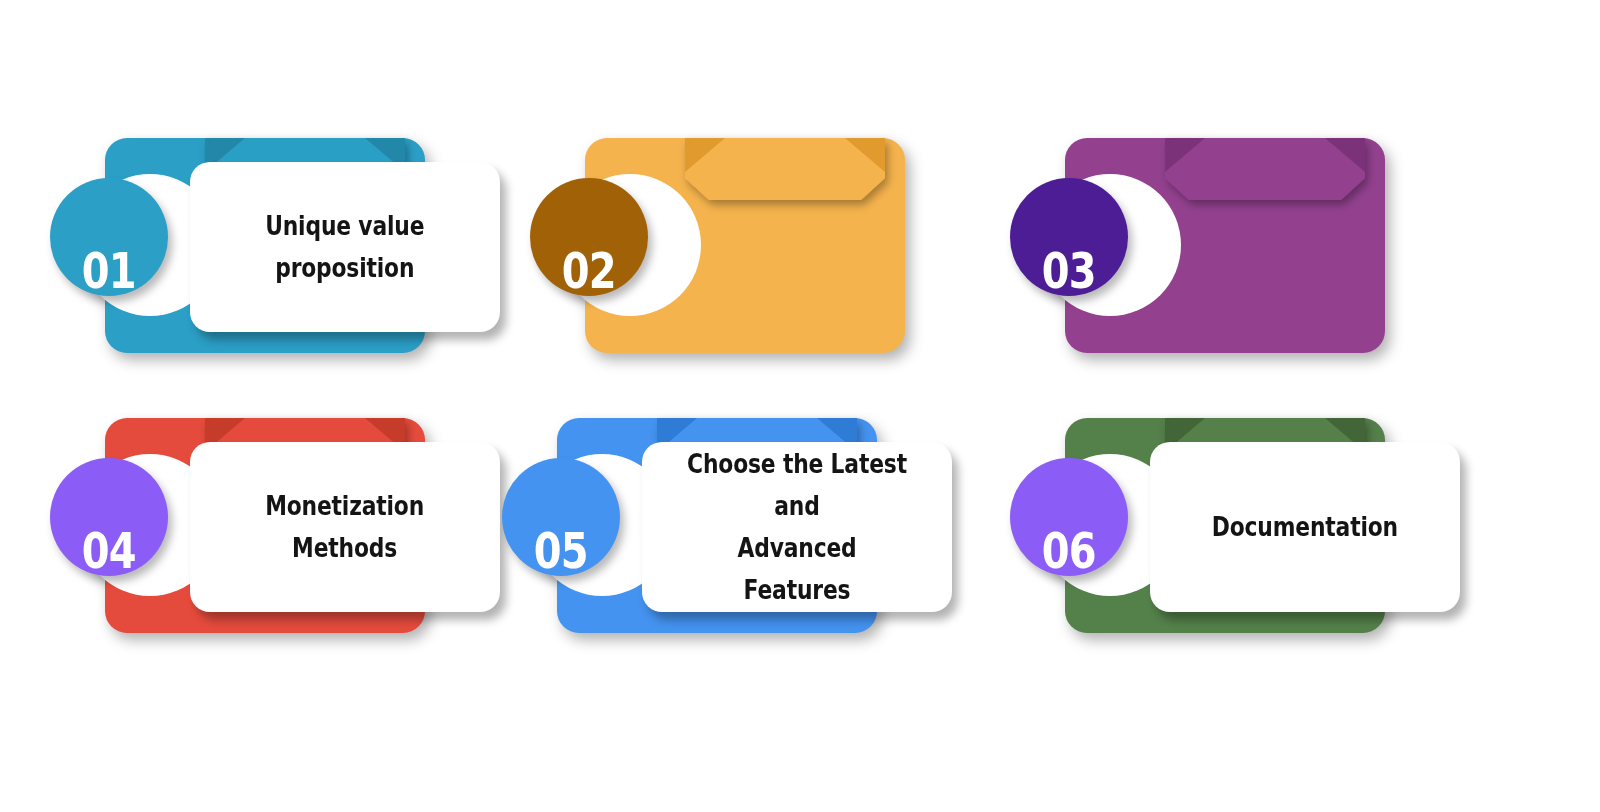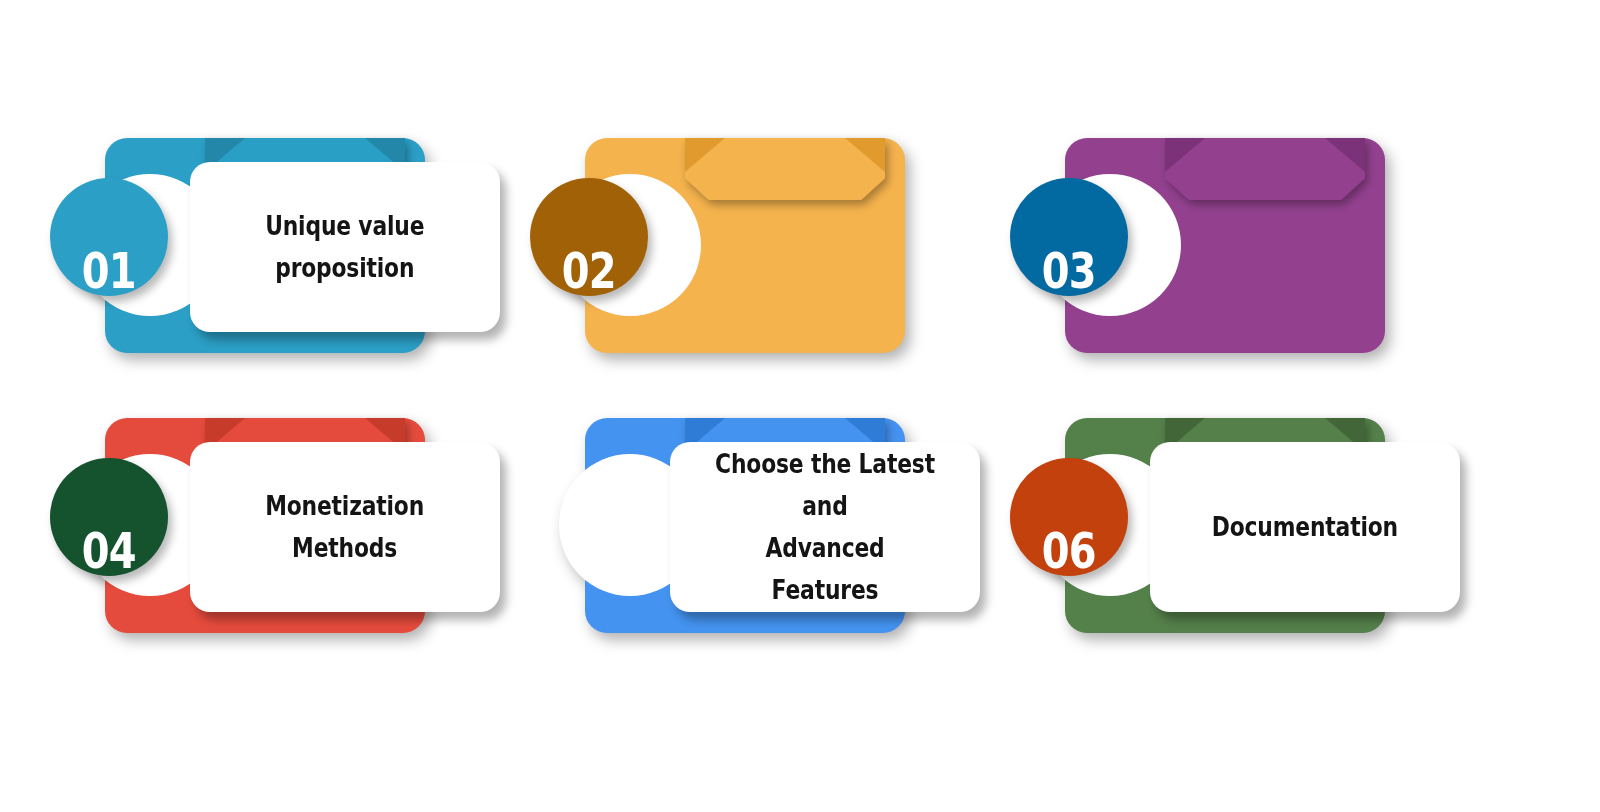--- a/index.html
+++ b/index.html
@@ -189,21 +189,21 @@
                 <feDropShadow dx="3" dy="5" stdDeviation="4" flood-color="#000000" flood-opacity="0.32"></feDropShadow>
               </filter>
             </defs>
             <g filter="url(#fsh2)">
               <path d="M0 0 H200 V40 L176 62 H24 L0 40 Z" fill="#93418F"></path>
               <path d="M0 0 L40 0 L0 34 Z" fill="#7B3278"></path>
               <path d="M200 0 L160 0 L200 34 Z" fill="#7B3278"></path>
             </g>
           </svg>
         </div>
-        <div class="badge" style="background: #0369a1;">
+        <div class="badge" style="background: #4c1d95;">
           <span class="badge-num">03</span>
         </div>
       </div>
       <div class="step" style="left: 60px; top: 410px;">
         <div class="band" style="background: rgb(229, 75, 60);">
           <div class="band-notch"></div>
         </div>
         <div class="tab">
           <svg width="200" height="66" viewBox="0 0 200 66">
             <defs>
@@ -215,25 +215,25 @@
               <path d="M0 0 H200 V40 L176 62 H24 L0 40 Z" fill="#E54B3C"></path>
               <path d="M0 0 L40 0 L0 34 Z" fill="#C63A2C"></path>
               <path d="M200 0 L160 0 L200 34 Z" fill="#C63A2C"></path>
             </g>
           </svg>
         </div>
         <div class="panel">
           <div class="panel-title">Monetization
 Methods</div>
         </div>
-        <div class="badge" style="background: #14532d;">
+        <div class="badge" style="background: #8b5cf6;">
           <span class="badge-num">04</span>
         </div>
       </div>
-      <div class="step" style="left: 540px; top: 410px;">
+      <div class="step" style="left: 512px; top: 410px;">
         <div class="band" style="background: rgb(68, 147, 240);">
           <div class="band-notch"></div>
         </div>
         <div class="tab">
           <svg width="200" height="66" viewBox="0 0 200 66">
             <defs>
               <filter id="fsh4" x="-40%" y="-40%" width="200%" height="220%">
                 <feDropShadow dx="3" dy="5" stdDeviation="4" flood-color="#000000" flood-opacity="0.32"></feDropShadow>
               </filter>
             </defs>
@@ -241,20 +241,23 @@
               <path d="M0 0 H200 V40 L176 62 H24 L0 40 Z" fill="#4493F0"></path>
               <path d="M0 0 L40 0 L0 34 Z" fill="#2F7BD6"></path>
               <path d="M200 0 L160 0 L200 34 Z" fill="#2F7BD6"></path>
             </g>
           </svg>
         </div>
         <div class="panel">
           <div class="panel-title">Choose the Latest and
 Advanced Features</div>
         </div>
+        <div class="badge" style="background: rgb(68, 147, 240);">
+          <span class="badge-num">05</span>
+        </div>
       </div>
       <div class="step" style="left: 1020px; top: 410px;">
         <div class="band" style="background: rgb(84, 128, 74);">
           <div class="band-notch"></div>
         </div>
         <div class="tab">
           <svg width="200" height="66" viewBox="0 0 200 66">
             <defs>
               <filter id="fsh5" x="-40%" y="-40%" width="200%" height="220%">
                 <feDropShadow dx="3" dy="5" stdDeviation="4" flood-color="#000000" flood-opacity="0.32"></feDropShadow>
@@ -263,18 +266,18 @@
             <g filter="url(#fsh5)">
               <path d="M0 0 H200 V40 L176 62 H24 L0 40 Z" fill="#54804A"></path>
               <path d="M0 0 L40 0 L0 34 Z" fill="#426638"></path>
               <path d="M200 0 L160 0 L200 34 Z" fill="#426638"></path>
             </g>
           </svg>
         </div>
         <div class="panel">
           <div class="panel-title">Documentation</div>
         </div>
-        <div class="badge" style="background: #c2410c;">
+        <div class="badge" style="background: #8b5cf6;">
           <span class="badge-num">06</span>
         </div>
       </div>
     </div>
 </div>
 
 </body></html>

